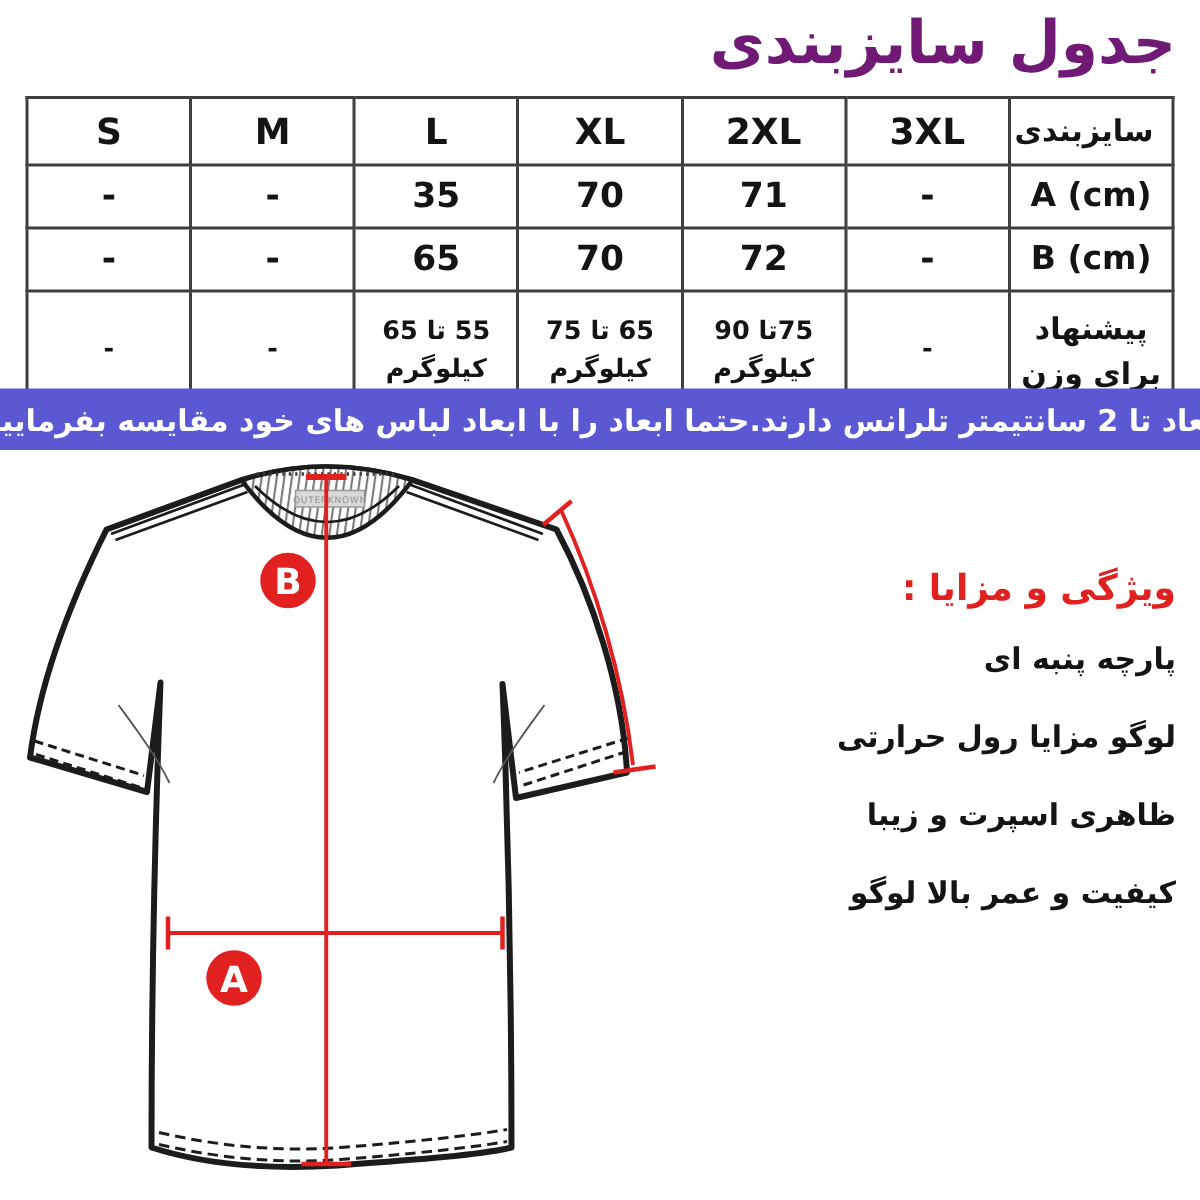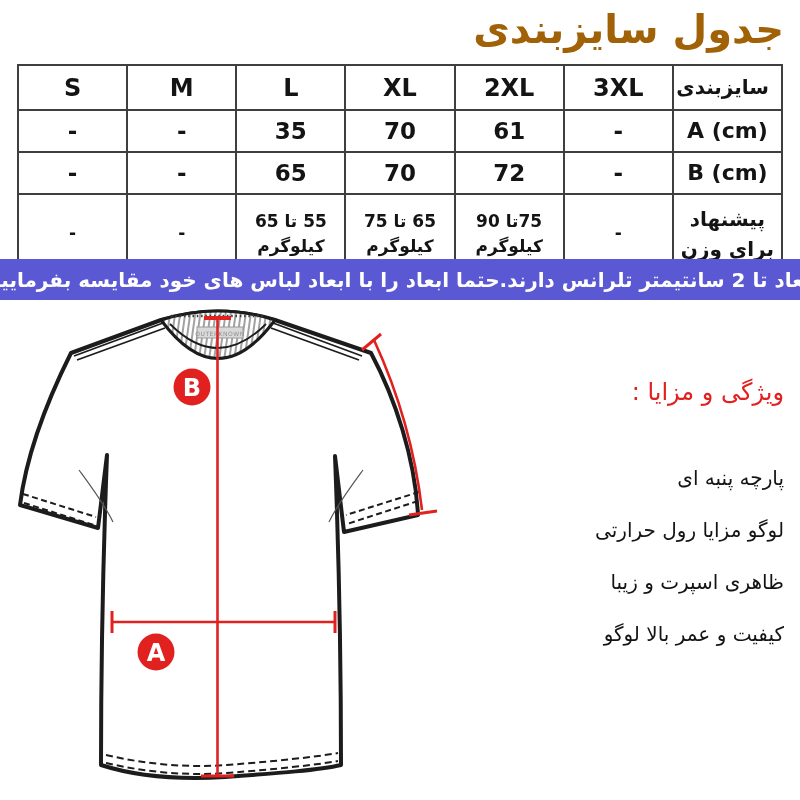--- a/index.html
+++ b/index.html
@@ -1,42 +1,42 @@
 <!DOCTYPE html>
 <html><head>
 <meta charset="utf-8">
 <style>
   html,body{margin:0;padding:0;width:800px;height:800px;background:#ffffff;overflow:hidden;
     font-family:"DejaVu Sans",sans-serif;}
   .stage{position:relative;width:800px;height:800px;}
 
   
   .title{position:absolute;top:6px;right:16px;left:0;direction:rtl;text-align:right;
-    font-size:40px;font-weight:bold;color:#a16207;letter-spacing:-1px;}
+    font-size:40px;font-weight:bold;color:#701a75;letter-spacing:-1px;}
 
   
   table.size{position:absolute;left:17px;top:64px;width:766px;border-collapse:collapse;
     table-layout:fixed;}
   table.size td{border:2px solid #3f3f3f;text-align:center;vertical-align:middle;
     color:#141414;unicode-bidi:plaintext;overflow:hidden;}
   tr.r-head td{height:39px;font-size:24px;font-weight:bold;}
   tr.r-a td,tr.r-b td{height:36px;font-size:23px;font-weight:bold;}
   tr.r-w td{height:74px;font-size:17px;font-weight:bold;line-height:1.5;padding:2px 4px;}
   td.lbl{font-weight:bold;font-size:20px !important;line-height:1.35;padding:2px 12px;}
   tr.r-a td.lbl,tr.r-b td.lbl{font-size:22px !important;}
 
   
   .banner{position:absolute;left:0;top:259px;width:800px;height:41px;background:#5a58d2;
     direction:rtl;display:flex;align-items:center;justify-content:center;}
   .banner span{color:#ffffff;font-size:20px;font-weight:bold;white-space:nowrap;}
 
   
   .features{position:absolute;top:378px;right:16px;width:300px;direction:rtl;text-align:right;}
-  .features .head{color:#e1211f;font-size:24px;font-weight:normal;margin-bottom:59px;}
-  .features .item{color:#141414;font-size:20px;font-weight:normal;margin-bottom:26px;line-height:26px;}
+  .features .head{color:#e1211f;font-size:24px;font-weight:bold;margin-bottom:20px;}
+  .features .item{color:#141414;font-size:20px;font-weight:bold;margin-bottom:26px;line-height:26px;}
 
   
   .diagram{position:absolute;left:0;top:300px;width:480px;height:500px;}
   .mletter{font-family:"DejaVu Sans",sans-serif;font-weight:bold;font-size:24px;fill:#ffffff;}
   .tagtext{font-family:"DejaVu Sans",sans-serif;font-size:6px;fill:#8f8f8f;letter-spacing:.5px;}
 </style>
 </head>
 <body>
 
 <div class="stage">
@@ -52,21 +52,21 @@
       <td>XL</td>
       <td>2XL</td>
       <td>3XL</td>
       <td class="lbl">سایزبندی</td>
     </tr>
     <tr class="r-a">
       <td>-</td>
       <td>-</td>
       <td>35</td>
       <td>70</td>
-      <td>61</td>
+      <td>71</td>
       <td>-</td>
       <td class="lbl">A (cm)</td>
     </tr>
     <tr class="r-b">
       <td>-</td>
       <td>-</td>
       <td>65</td>
       <td>70</td>
       <td>72</td>
       <td>-</td>

